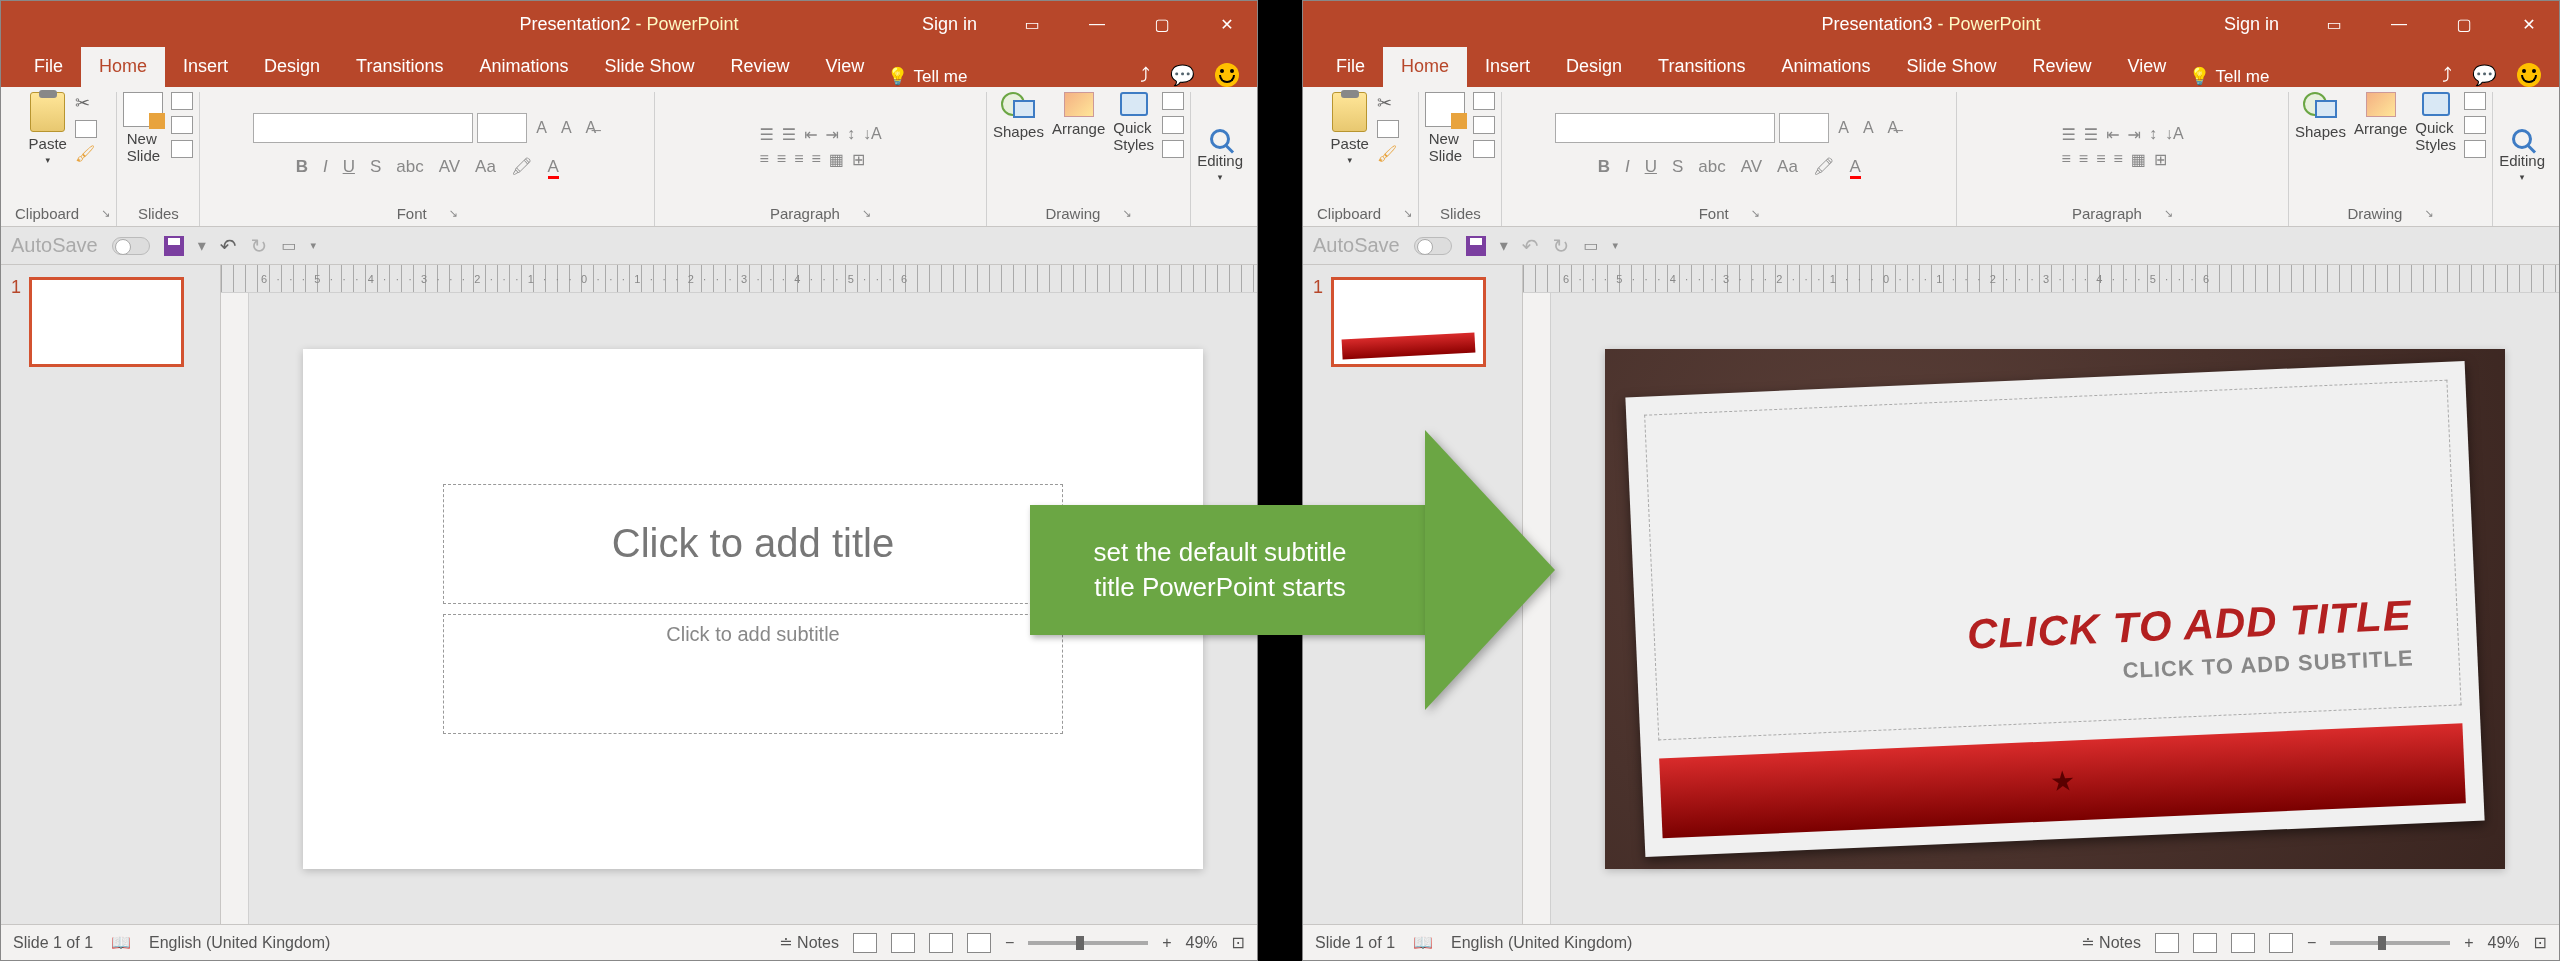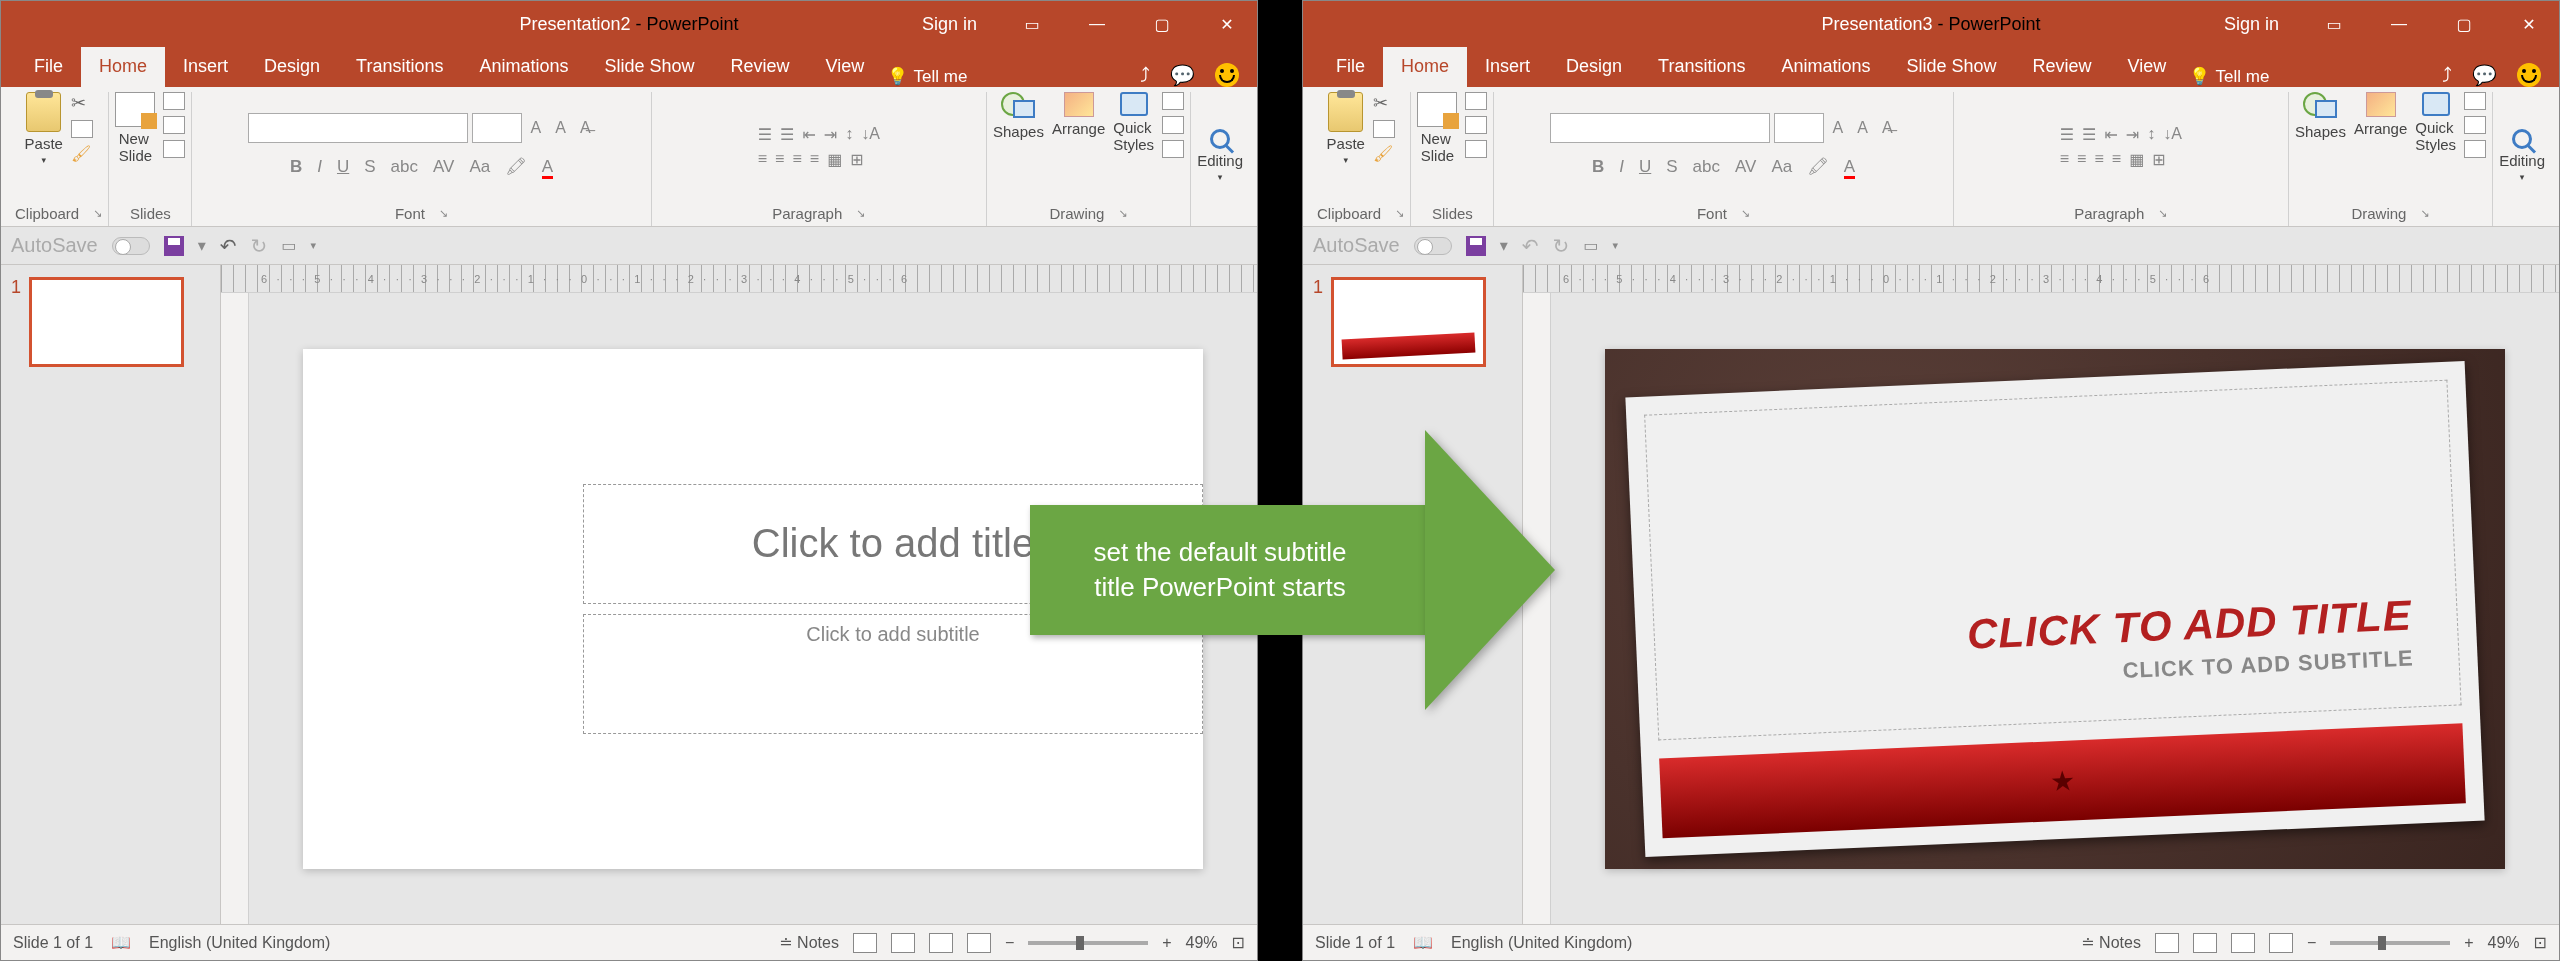--- a/index.html
+++ b/index.html
@@ -1,37 +1,37 @@
 <!DOCTYPE html>
 <html><head>
 <meta charset="utf-8">
 <style>
 *{margin:0;padding:0;box-sizing:border-box;font-family:"Segoe UI",Arial,sans-serif}
 body{background:#000;width:2560px;height:961px;display:flex;position:relative}
 .window{width:1258px;height:961px;background:#e6e6e6;display:flex;flex-direction:column;border:1px solid #888}
 .gap{width:44px;background:#000}
 .titlebar{height:46px;background:#B7472A;display:flex;align-items:center;color:#fff;font-size:18px;position:relative}
 .title-text{position:absolute;left:50%;transform:translateX(-50%);white-space:nowrap}
-.title-suffix{color:#000000}
+.title-suffix{color:#fef9c3}
 .title-right{position:absolute;right:10px;display:flex;align-items:center;gap:25px}
 .win-btn{width:40px;height:46px;display:flex;align-items:center;justify-content:center;font-size:16px}
 .signin{font-size:18px;margin-right:10px}
 .ribbon-tabs{height:40px;background:#B7472A;display:flex;align-items:flex-end;padding-left:15px}
 .tab{padding:10px 18px;color:#fff;font-size:18px;cursor:pointer}
 .tab.active{background:#f3f2f1;color:#B7472A}
 .tell-me{margin-left:5px;color:#fff;font-size:17px;display:flex;align-items:center;gap:5px}
 .ribbon-icons-right{margin-left:auto;display:flex;gap:20px;padding-right:18px;align-items:center}
 .smiley{width:24px;height:24px;background:#FFC000;border-radius:50%;position:relative}
 .smiley:before{content:"";position:absolute;width:4px;height:4px;background:#000;border-radius:50%;top:6px;left:5px;box-shadow:10px 0 #000}
 .smiley:after{content:"";position:absolute;width:12px;height:6px;border:2px solid #000;border-top:none;border-radius:0 0 12px 12px;top:12px;left:4px}
 .ribbon{height:140px;background:#f3f2f1;border-bottom:1px solid #c8c6c4;display:flex;padding:5px 8px 0}
 .rgroup{display:flex;flex-direction:column;align-items:center;border-right:1px solid #d0d0d0;padding:0 6px;justify-content:space-between}
 .rgroup-content{display:flex;flex-direction:column;align-items:center;flex:1;justify-content:center;gap:4px}
 .rgroup-content.row{flex-direction:row;align-items:flex-start;gap:8px}
-.rgroup-label{font-size:15px;color:#666;padding:4px 0;display:flex;align-items:center;gap:14px}
+.rgroup-label{font-size:15px;color:#666;padding:4px 0;display:flex;align-items:center;gap:22px}
 .big-btn{display:flex;flex-direction:column;align-items:center;gap:3px;font-size:15px;color:#444}
 .paste-icon{width:35px;height:40px;background:linear-gradient(#FFE699,#E8C870);border:1px solid #b89530;border-radius:3px;position:relative}
 .paste-icon:before{content:"";position:absolute;width:18px;height:8px;background:#888;top:-3px;left:8px;border-radius:3px}
 .newslide-icon{width:40px;height:35px;background:#fff;border:1px solid #999;position:relative}
 .newslide-icon:before{content:"";position:absolute;width:16px;height:16px;background:#E8A33D;bottom:-3px;right:-3px}
 .mini-icons{display:flex;flex-direction:column;gap:6px}
 .mini-icon{width:22px;height:18px;border:1px solid #999;background:#fff}
 .scissors{color:#666;font-size:18px}
 .brush{color:#E8A33D;font-size:16px}
 .font-row{display:flex;gap:4px;align-items:center;margin-bottom:6px}
@@ -61,21 +61,21 @@
 .thumb{width:155px;height:90px;border:3px solid #D35230;background:#fff}
 .thumb.themed{position:relative;overflow:hidden}
 .thumb.themed:before{content:"";position:absolute;inset:8px;background:#fff;transform:rotate(-3deg)}
 .thumb.themed:after{content:"";position:absolute;bottom:8px;left:8px;right:8px;height:20px;background:linear-gradient(#D92B2B,#8B0000);transform:rotate(-3deg)}
 .main-pane{flex:1;display:flex;flex-direction:column}
 .ruler-h{height:28px;background:#f3f2f1;border-bottom:1px solid #d0d0d0;display:flex;align-items:center;padding-left:40px;font-size:11px;color:#888;letter-spacing:3px}
 .ruler-marks{background:repeating-linear-gradient(90deg,#aaa 0,#aaa 1px,transparent 1px,transparent 12px)}
 .canvas-wrap{flex:1;display:flex}
 .ruler-v{width:28px;background:#f3f2f1;border-right:1px solid #d0d0d0}
 .canvas{flex:1;background:#e6e6e6;display:flex;align-items:center;justify-content:center;padding:20px}
-.slide-canvas{width:900px;height:520px;background:#fff;box-shadow:0 2px 8px rgba(0,0,0,.2);display:flex;flex-direction:column;align-items:flex-end;justify-content:center;gap:10px}
+.slide-canvas{width:900px;height:520px;background:#fff;box-shadow:0 2px 8px rgba(0,0,0,.2);display:flex;flex-direction:column;align-items:center;justify-content:center;gap:10px}
 .title-ph{width:620px;height:120px;border:1.5px dashed #999;display:flex;align-items:center;justify-content:center;font-size:40px;color:#777}
 .subtitle-ph{width:620px;height:120px;border:1.5px dashed #999;display:flex;align-items:flex-start;justify-content:center;padding-top:8px;font-size:20px;color:#888}
 .slide-canvas.themed{background:#4a2f28;background-image:radial-gradient(circle at 30% 30%,#5a3f38,#3a2520);position:relative;padding:30px}
 .themed-inner{position:absolute;inset:30px;background:#f0f0f0;transform:rotate(-2.5deg);box-shadow:0 4px 12px rgba(0,0,0,.5);display:flex;flex-direction:column}
 .themed-content{flex:1;padding:35px 45px;display:flex;flex-direction:column;justify-content:flex-end;align-items:flex-end;border:1.5px dashed #aaa;margin:18px}
 .themed-title{font-size:42px;font-weight:900;color:#B32020;letter-spacing:1px;font-style:italic;font-family:Impact,Arial}
 .themed-sub{font-size:22px;font-weight:700;color:#888;letter-spacing:1px;margin-top:6px}
 .themed-band{height:80px;background:linear-gradient(#D92B2B,#7a0000);display:flex;align-items:center;justify-content:center;margin:0 18px 18px}
 .star{color:#5a0000;font-size:28px}
 .statusbar{height:36px;background:#f3f2f1;border-top:1px solid #c8c6c4;display:flex;align-items:center;padding:0 12px;font-size:16px;color:#555;gap:18px}

